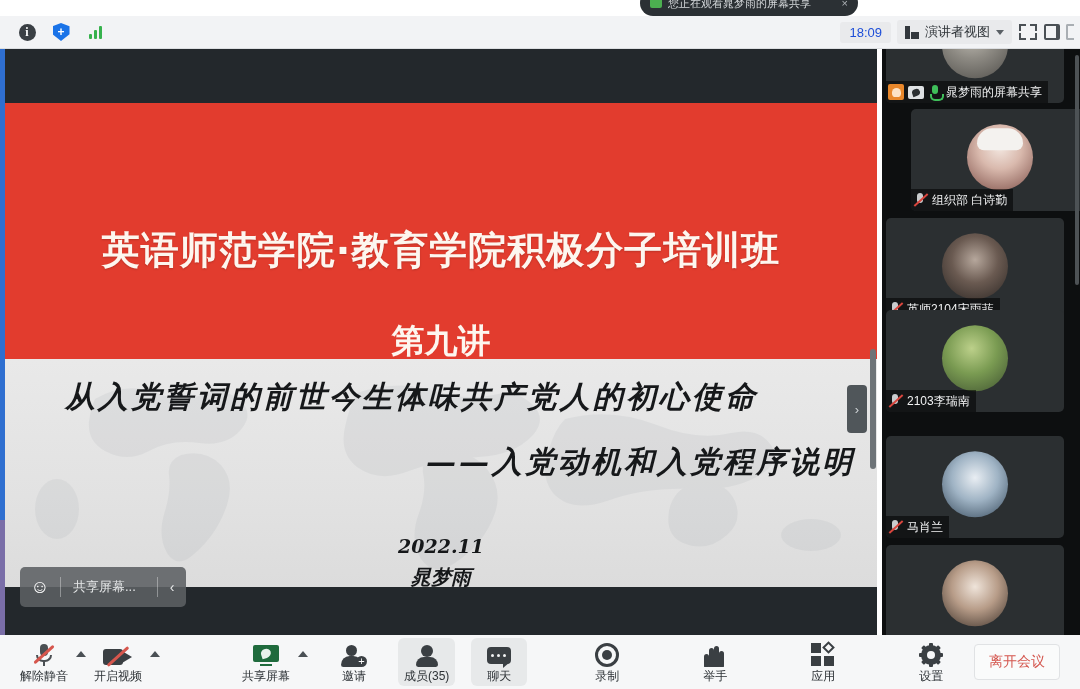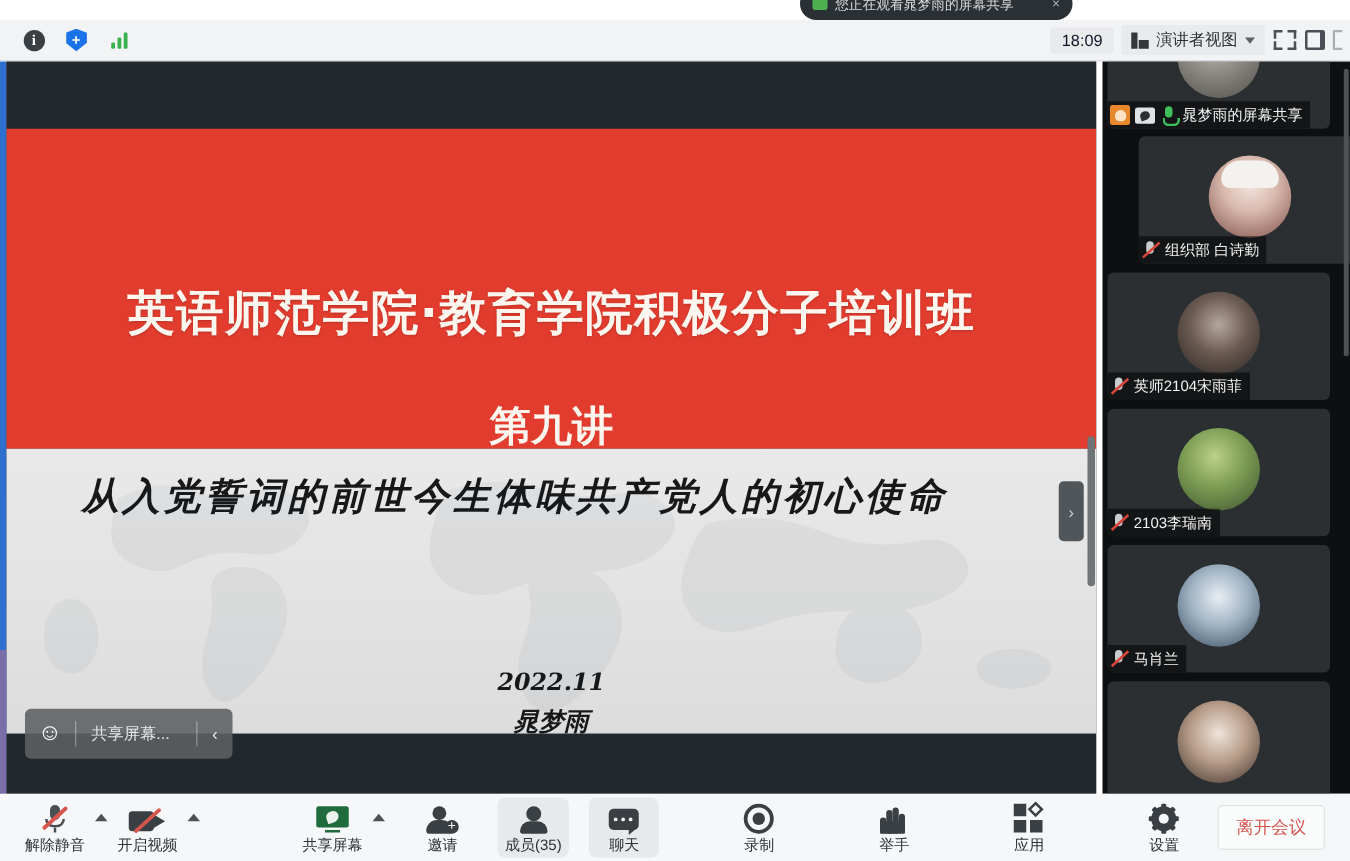--- a/index.html
+++ b/index.html
@@ -42,21 +42,21 @@
     clip-path:polygon(50% 0%,100% 18%,100% 62%,50% 100%,0% 62%,0% 18%);
   }
   .signal{display:flex;align-items:flex-end;gap:2px;height:14px;}
   .signal i{display:block;width:3px;background:#37b24d;border-radius:1px;}
   .signal i:nth-child(1){height:5px;}
   .signal i:nth-child(2){height:9px;}
   .signal i:nth-child(3){height:13px;}
 
   .tb-right{margin-left:auto;display:flex;align-items:center;gap:6px;padding-right:6px;}
   .clock{
-    background:#e9eaec;border-radius:3px;padding:3px 9px;font-size:13px;color:#0f172a;
+    background:#e9eaec;border-radius:3px;padding:3px 9px;font-size:13px;color:#1d4ed8;
     font-family:"Liberation Sans",sans-serif;
   }
   .viewsel{
     background:#e9eaec;border-radius:3px;padding:3px 8px;display:flex;align-items:center;gap:6px;
     font-size:13px;color:#2f3438;
   }
   .view-ico{
     width:14px;height:13px;position:relative;
   }
   .view-ico::before{content:"";position:absolute;left:0;top:0;width:5px;height:13px;background:#33383d;}
@@ -359,20 +359,21 @@
           <ellipse cx="806" cy="176" rx="30" ry="16"></ellipse>
           <ellipse cx="52" cy="150" rx="22" ry="30"></ellipse>
         </g>
       </svg>
     </div>
     <div class="slide-darkbot"></div>
 
     <div class="slide-title">英语师范学院·教育学院积极分子培训班</div>
     <div class="slide-sub">第九讲</div>
     <div class="line1">从入党誓词的前世今生体味共产党人的初心使命</div>
+    <div class="line2">——入党动机和入党程序说明</div>
     <div class="slide-date">2022.11</div>
     <div class="slide-author">晁梦雨</div>
   </div>
 
   <div class="composer">
     <div class="cmp-emoji">☺</div>
     <div class="cmp-div"></div>
     <div class="cmp-ph">共享屏幕...</div>
     <div class="cmp-div"></div>
     <div class="cmp-collapse">‹</div>
@@ -405,21 +406,21 @@
   </div>
 
   <div class="ptile" style="top:169px;">
     <div class="pav av-c"></div>
     <div class="plabel">
       <span class="mic-off"></span>
       <span>英师2104宋雨菲</span>
     </div>
   </div>
 
-  <div class="ptile" style="top:278px;">
+  <div class="ptile" style="top:261px;">
     <div class="pav av-d"></div>
     <div class="plabel">
       <span class="mic-off"></span>
       <span>2103李瑞南</span>
     </div>
   </div>
 
   <div class="ptile" style="top:387px;">
     <div class="pav av-e"></div>
     <div class="plabel">

